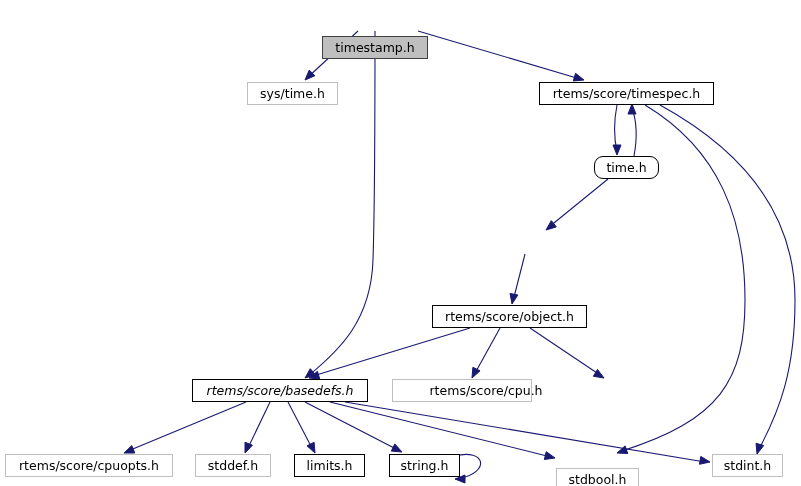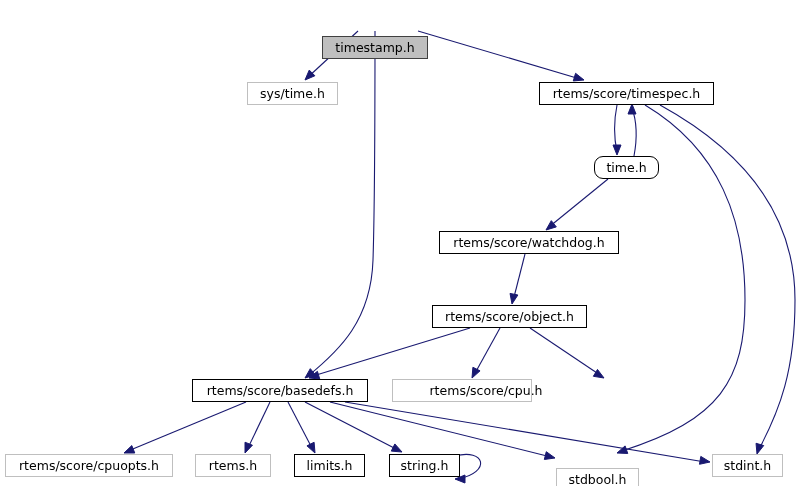--- a/index.html
+++ b/index.html
@@ -93,23 +93,22 @@
       <g>
         <path d="M455,456 C485,448 492,472 458,479"></path>
         <polygon points="455,479 465,475 465,483"></polygon>
       </g>
     </svg>
 
   <div class="node root" id="n-timestamp" style="left:322px;top:8px;width:106px;">timestamp.h</div>
   <div class="node ext" id="n-sys_time" style="left:247px;top:82px;width:91px;">sys/time.h</div>
   <div class="node doc" id="n-timespec" style="left:539px;top:82px;width:175px;">rtems/score/timespec.h</div>
   <div class="node doc" id="n-time" style="left:594px;top:156px;width:65px;border-radius:9px;">time.h</div>
-  <div class="node doc" id="n-watchdog" style="left:439px;top:231px;width:180px;">rtems/score/watchdog.h</div>
   <div class="node doc" id="n-object" style="left:432px;top:305px;width:155px;">rtems/score/object.h</div>
-  <div class="node doc" id="n-basedefs" style="left:192px;top:379px;width:176px;">rtems/score/basedefs.h</div>
+  <div class="node doc" id="n-basedefs" style="left:192px;top:379px;width:176px;font-style:italic;">rtems/score/basedefs.h</div>
   <div class="node ext" id="n-cpu" style="left:392px;top:379px;width:140px;padding-left:48px;">rtems/score/cpu.h</div>
   <div class="node ext" id="n-cpuopts" style="left:5px;top:454px;width:168px;">rtems/score/cpuopts.h</div>
-  <div class="node ext" id="n-stddef" style="left:195px;top:454px;width:76px;">rtems.h</div>
+  <div class="node ext" id="n-stddef" style="left:195px;top:454px;width:76px;">stddef.h</div>
   <div class="node doc" id="n-limits" style="left:294px;top:454px;width:71px;">limits.h</div>
   <div class="node doc" id="n-string" style="left:389px;top:454px;width:71px;">string.h</div>
   <div class="node ext" id="n-stdbool" style="left:556px;top:468px;width:83px;">stdbool.h</div>
   <div class="node ext" id="n-stdint" style="left:712px;top:454px;width:71px;">stdint.h</div>
 </div>
 
 </body></html>

